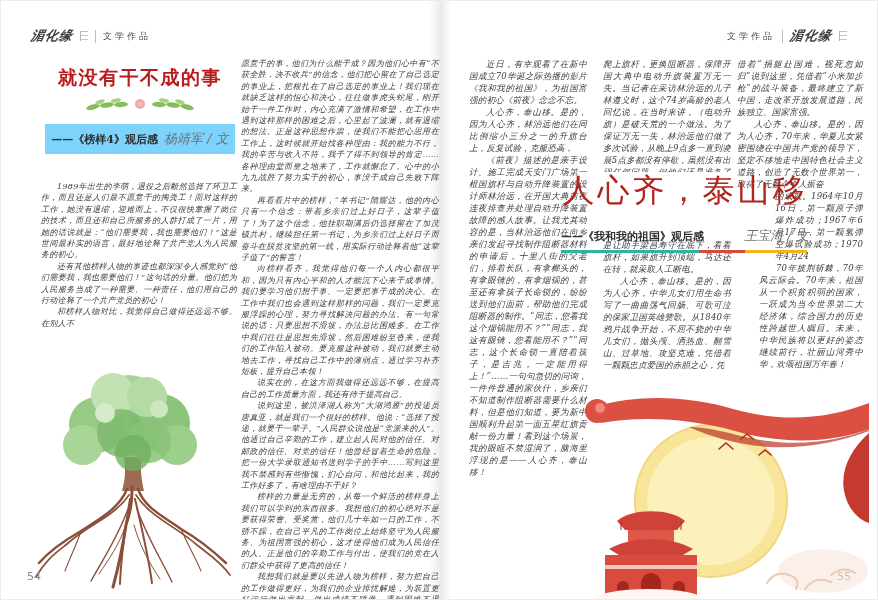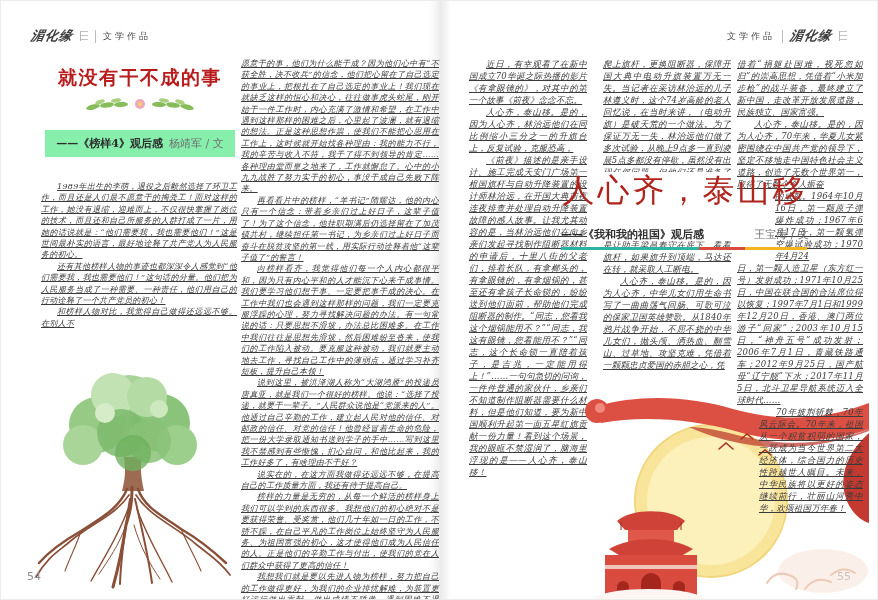--- a/index.html
+++ b/index.html
@@ -17,33 +17,33 @@
   .logo-mark{display:inline-block;width:7px;height:10px;border-left:1px solid #999;
              background:repeating-linear-gradient(#aaa,#aaa 1px,transparent 1px,transparent 4px);opacity:.7;}
   .hdr-div{width:1px;height:13px;background:#bdbdbd;}
   .section{font-size:9px;color:#4c4c4c;letter-spacing:3px;font-family:"DejaVu Sans","Liberation Sans",sans-serif;}
 
   .pagenum{position:absolute;bottom:16px;font-size:11px;color:#8f8f8f;font-family:"DejaVu Sans",sans-serif;}
   .pn-left{left:26px;} .pn-right{right:26px;}
 
   
   .bodytxt{font-style:italic;text-align:justify;color:#3b3b3b;}
-  .bodytxt p{margin:0;text-indent:2em;text-decoration:underline;}
+  .bodytxt p{margin:0;text-indent:2em;}
   .bodytxt p.noind{text-indent:0;}
   .body-l{font-size:8px;line-height:11.4px;letter-spacing:.3px;}
   .body-r{font-size:8.5px;line-height:12px;letter-spacing:.2px;}
 
   
   .lt-wrap{position:absolute;left:44px;top:60px;width:190px;text-align:center;}
   .lt1{font-size:27px;font-weight:bold;color:#13998a;letter-spacing:7px;text-indent:7px;}
   .lt2{font-size:19px;font-weight:bold;color:#b91c1c;letter-spacing:1.5px;margin-top:4px;}
   .ornament{margin-top:5px;}
-  .byline-band{margin-top:12px;background:#86efac;padding:6px 2px;display:flex;align-items:center;justify-content:center;gap:6px;}
+  .byline-band{margin-top:6px;background:#7dd3fc;padding:6px 2px;display:flex;align-items:center;justify-content:center;gap:6px;}
   .byline-sub{font-weight:bold;font-size:11px;color:#2e2e2e;}
-  .byline-author{font-size:11px;color:#6f6f6f;}
+  .byline-author{font-size:13px;color:#6f6f6f;font-style:italic;}
 
   .lcol1{position:absolute;left:40px;top:180px;width:196px;}
   .lcol2{position:absolute;left:240px;top:57px;width:198px;}
   .tree{position:absolute;left:28px;top:356px;}
 
   
   .rcol1{position:absolute;left:468px;top:57px;width:118px;}
   .rcol2t{position:absolute;left:602px;top:57px;width:128px;height:114px;overflow:hidden;}
   .rcol2b{position:absolute;left:602px;top:238px;width:128px;}
   .rcol3{position:absolute;left:736px;top:57px;width:126px;z-index:2;}
@@ -112,22 +112,22 @@
   <div class="bodytxt body-l lcol1">
     <p>1989年出生的李萌，退役之后毅然选择了环卫工作，而且还是人们最不愿意干的掏粪工！面对这样的工作，她没有退缩，迎难而上，不仅很快掌握了岗位的技术，而且还和自己所服务的人群打成了一片，用她的话说就是：“他们需要我，我也需要他们！”这是世间最朴实的语言，最好地诠释了共产党人为人民服务的初心。</p>
     <p>还有其他榜样人物的事迹也都深深令人感觉到“他们需要我，我也需要他们！”这句话的分量。他们把为人民服务当成了一种需要、一种责任，他们用自己的行动诠释了一个共产党员的初心！</p>
     <p>和榜样人物对比，我觉得自己做得还远远不够。在别人不</p>
   </div>
 
   <div class="bodytxt body-l lcol2">
     <p class="noind">愿意干的事，他们为什么能干成？因为他们心中有“不获全胜，决不收兵”的信念，他们把心留在了自己选定的事业上，把根扎在了自己选定的事业上！我们现在就缺乏这样的恒心和决心，往往做事虎头蛇尾，刚开始干一件工作时，内心充满了激情和希望，在工作中遇到这样那样的困难之后，心里起了波澜，就有退缩的想法。正是这种思想作祟，使我们不能把心思用在工作上，这时候就开始找各种理由：我的能力不行，我的辛苦与收入不符，我干了得不到领导的肯定……各种理由堂而皇之地来了，工作就懈怠了。心中的小九九战胜了努力实干的初心，事没干成自己先败下阵来。</p>
     <p>再看看片中的榜样，“羊书记”隋耀达，他的内心只有一个信念：带着乡亲们过上好日子，这辈子值了！为了这个信念，他挂职期满后仍选择留在了加茂镇共村，继续担任第一书记，为乡亲们过上好日子而奋斗在脱贫攻坚的第一线，用实际行动诠释着他“这辈子值了”的誓言！</p>
     <p>向榜样看齐，我觉得他们每一个人内心都很平和，因为只有内心平和的人才能沉下心来干成事情。我们要学习他们想干事、一定要把事干成的决心。在工作中我们也会遇到这样那样的问题，我们一定要克服浮躁的心理，努力寻找解决问题的办法。有一句常说的话：只要思想不滑坡，办法总比困难多。在工作中我们往往是思想先滑坡，然后困难纷至沓来，使我们的工作陷入被动。要克服这种被动，我们就要主动地去工作，寻找自己工作中的薄弱点，通过学习补齐短板，提升自己本领！</p>
+    <p>说实在的，在这方面我做得还远远不够，在提高自己的工作质量方面，我还有待于提高自己。</p>
     <p>说到这里，被洪泽湖人称为“大湖鸿雁”的投递员唐真亚，就是我们一个很好的榜样。他说：“选择了投递，就要干一辈子。”人民群众说他是“党派来的人”。他通过自己辛勤的工作，建立起人民对他的信任、对邮政的信任、对党的信任！他曾经冒着生命的危险，把一份大学录取通知书送到学子的手中……写到这里我不禁感到有些惭愧，扪心自问，和他比起来，我的工作好多了，有啥理由不干好？</p>
-    <p>说实在的，在这方面我做得还远远不够，在提高自己的工作质量方面，我还有待于提高自己。</p>
     <p>榜样的力量是无穷的，从每一个鲜活的榜样身上我们可以学到的东西很多。我想他们的初心绝对不是要获得荣誉、受奖赏，他们几十年如一日的工作，不骄不躁，在自己平凡的工作岗位上始终坚守为人民服务、为祖国富强的初心，这才使得他们成为人民信任的人。正是他们的辛勤工作与付出，使我们的党在人们群众中获得了更高的信任！</p>
     <p>我想我们就是要以先进人物为榜样，努力把自己的工作做得更好，为我们的企业排忧解难，为装置更好运行做出贡献。做出成绩不骄傲，遇到困难不退缩，只要有“党指到哪里，就坚决打到哪里”的担当，有不辱使命、敢于干实事的精神，就一定能干好事、干成事！</p>
   </div>
 
   <div class="tree">
     <svg width="210" height="236" viewBox="0 0 210 236">
       <path d="M95,100 C97,115 96,122 93,134 L115,134 C112,120 111,110 113,100 Z" fill="#9c6b52"></path>
       <g stroke="#8a4f38" fill="none" stroke-linecap="round">
         <path d="M103,130 C103,150 100,158 97,168 C94,188 90,208 84,230" stroke-width="3"></path>
         <path d="M98,132 C90,152 70,162 52,174 C38,182 22,192 10,206" stroke-width="2.4"></path>
@@ -156,21 +156,21 @@
         <circle cx="104" cy="96" r="18" fill="#6fb25f" opacity=".8"></circle>
         <circle cx="76" cy="56" r="10" fill="#d6ecc9"></circle>
         <circle cx="130" cy="52" r="9" fill="#cde7bf"></circle>
       </g>
     </svg>
   </div>
 
   <div class="pagenum pn-left">54</div>
 
   <div class="bodytxt body-r rcol1">
-    <p>近日，有幸观看了在新中国成立70华诞之际热播的影片《有拿眼镜的》，对其中的第一个故事《前夜》念念不忘。</p>
+    <p>近日，有幸观看了在新中国成立70华诞之际热播的影片《我和我的祖国》，为祖国富强的初心《前夜》念念不忘。</p>
     <p>人心齐，泰山移。是的，因为人心齐，林治远他们在同比例缩小三分之一的升旗台上，反复试验，克服恐高，</p>
     <p>《前夜》描述的是亲手设计、施工完成天安门广场第一根国旗杆与自动升降装置的设计师林治远，在开国大典前夜连夜排查并处理自动升降装置故障的感人故事。让我尤其动容的是，当林治远他们在向乡亲们发起寻找制作阻断器材料的申请后，十里八街的父老们，排着长队，有拿榔头的，有拿眼镜的，有拿烟锅的，甚至还有拿孩子长命锁的，纷纷送到他们面前，帮助他们完成阻断器的制作。“同志，您看我这个烟锅能用不？”“同志，我这有眼镜，您看能用不？”“同志，这个长命锁一直陪着孩子，是吉兆，一定能用得上！”……一句句急切的问询，一件件普通的家伙什，乡亲们不知道制作阻断器需要什么材料，但是他们知道，要为新中国顺利升起第一面五星红旗贡献一份力量！看到这个场景，我的眼眶不禁湿润了，脑海里浮现的是——人心齐，泰山移！</p>
   </div>
 
   <div class="bodytxt body-r rcol2t">
     <p class="noind">爬上旗杆，更换阻断器，保障开国大典中电动升旗装置万无一失。当记者在采访林治远的儿子林遵义时，这个74岁高龄的老人回忆说，在当时来讲，（电动升旗）是破天荒的一个做法。为了保证万无一失，林治远他们做了多次试验，从晚上9点多一直到凌晨5点多都没有停歇，虽然没有出现任何问题，但他们还是准备了B方案，就</p>
   </div>
 
   <div class="rtitle-wrap">
     <div class="rtitle">人心齐，泰山移</div>
@@ -184,26 +184,25 @@
       <span class="u-yellow"></span>
     </div>
   </div>
 
   <div class="bodytxt body-r rcol2b">
     <p class="noind">是让助手梁昌寿守在底下，看看旗杆，如果旗升到顶端，马达还在转，就采取人工断电。</p>
     <p>人心齐，泰山移。是的，因为人心齐，中华儿女们用生命书写了一曲曲荡气回肠、可歌可泣的保家卫国英雄赞歌。从1840年鸦片战争开始，不屈不挠的中华儿女们，抛头颅、洒热血、翻雪山、过草地、攻坚克难，凭借着一颗颗忠贞爱国的赤胆之心，凭</p>
   </div>
 
   <div class="bodytxt body-r rcol3">
-    <p class="noind">借着“捐躯赴国难，视死忽如归”的崇高思想，凭借着“小米加步枪”的战斗装备，最终建立了新中国，走改革开放发展道路，民族独立、国家富强。</p>
+    <p class="noind">借着“捐躯赴国难，视死忽如归”说到这里，凭借着“小米加步枪”的战斗装备，最终建立了新中国，走改革开放发展道路，民族独立、国家富强。</p>
     <p>人心齐，泰山移。是的，因为人心齐，70年来，华夏儿女紧密围绕在中国共产党的领导下，坚定不移地走中国特色社会主义道路，创造了无数个世界第一，取得了无数个令人振奋</p>
     <div class="wrap-title">
       <p class="noind">的成就。1964年10月16日，第一颗原子弹爆炸成功；1967年6月17日，第一颗氢弹空爆试验成功；1970年4月24</p>
     </div>
-    <p class="noind">日，第一颗人造卫星（东方红一号）发射成功；1971年10月25日，中国在联合国的合法席位得以恢复；1997年7月1日和1999年12月20日，香港、澳门两位游子“回家”；2003年10月15日，“神舟五号”成功发射；2006年7月1日，青藏铁路通车；2012年9月25日，国产航母“辽宁舰”下水；2017年11月5日，北斗卫星导航系统迈入全球时代……</p>
     <div class="wrap-illu">
       <p>70年披荆斩棘，70年风云际会。70年来，祖国从一个积贫积弱的国家，一跃成为当今世界第二大经济体，综合国力的历史性跨越世人瞩目。未来，中华民族将以更好的姿态继续前行，壮丽山河秀中华，欢颂祖国万年春！</p>
     </div>
   </div>
 
   <div class="illu">
     <svg width="300" height="212" viewBox="0 0 300 212">
       <ellipse cx="108" cy="120" rx="38" ry="26" fill="#f6e0d2" opacity=".7"></ellipse>
       <ellipse cx="252" cy="182" rx="45" ry="22" fill="#f8e6da" opacity=".6"></ellipse>
       <circle cx="140" cy="112" r="76" fill="#f9e59a"></circle>

